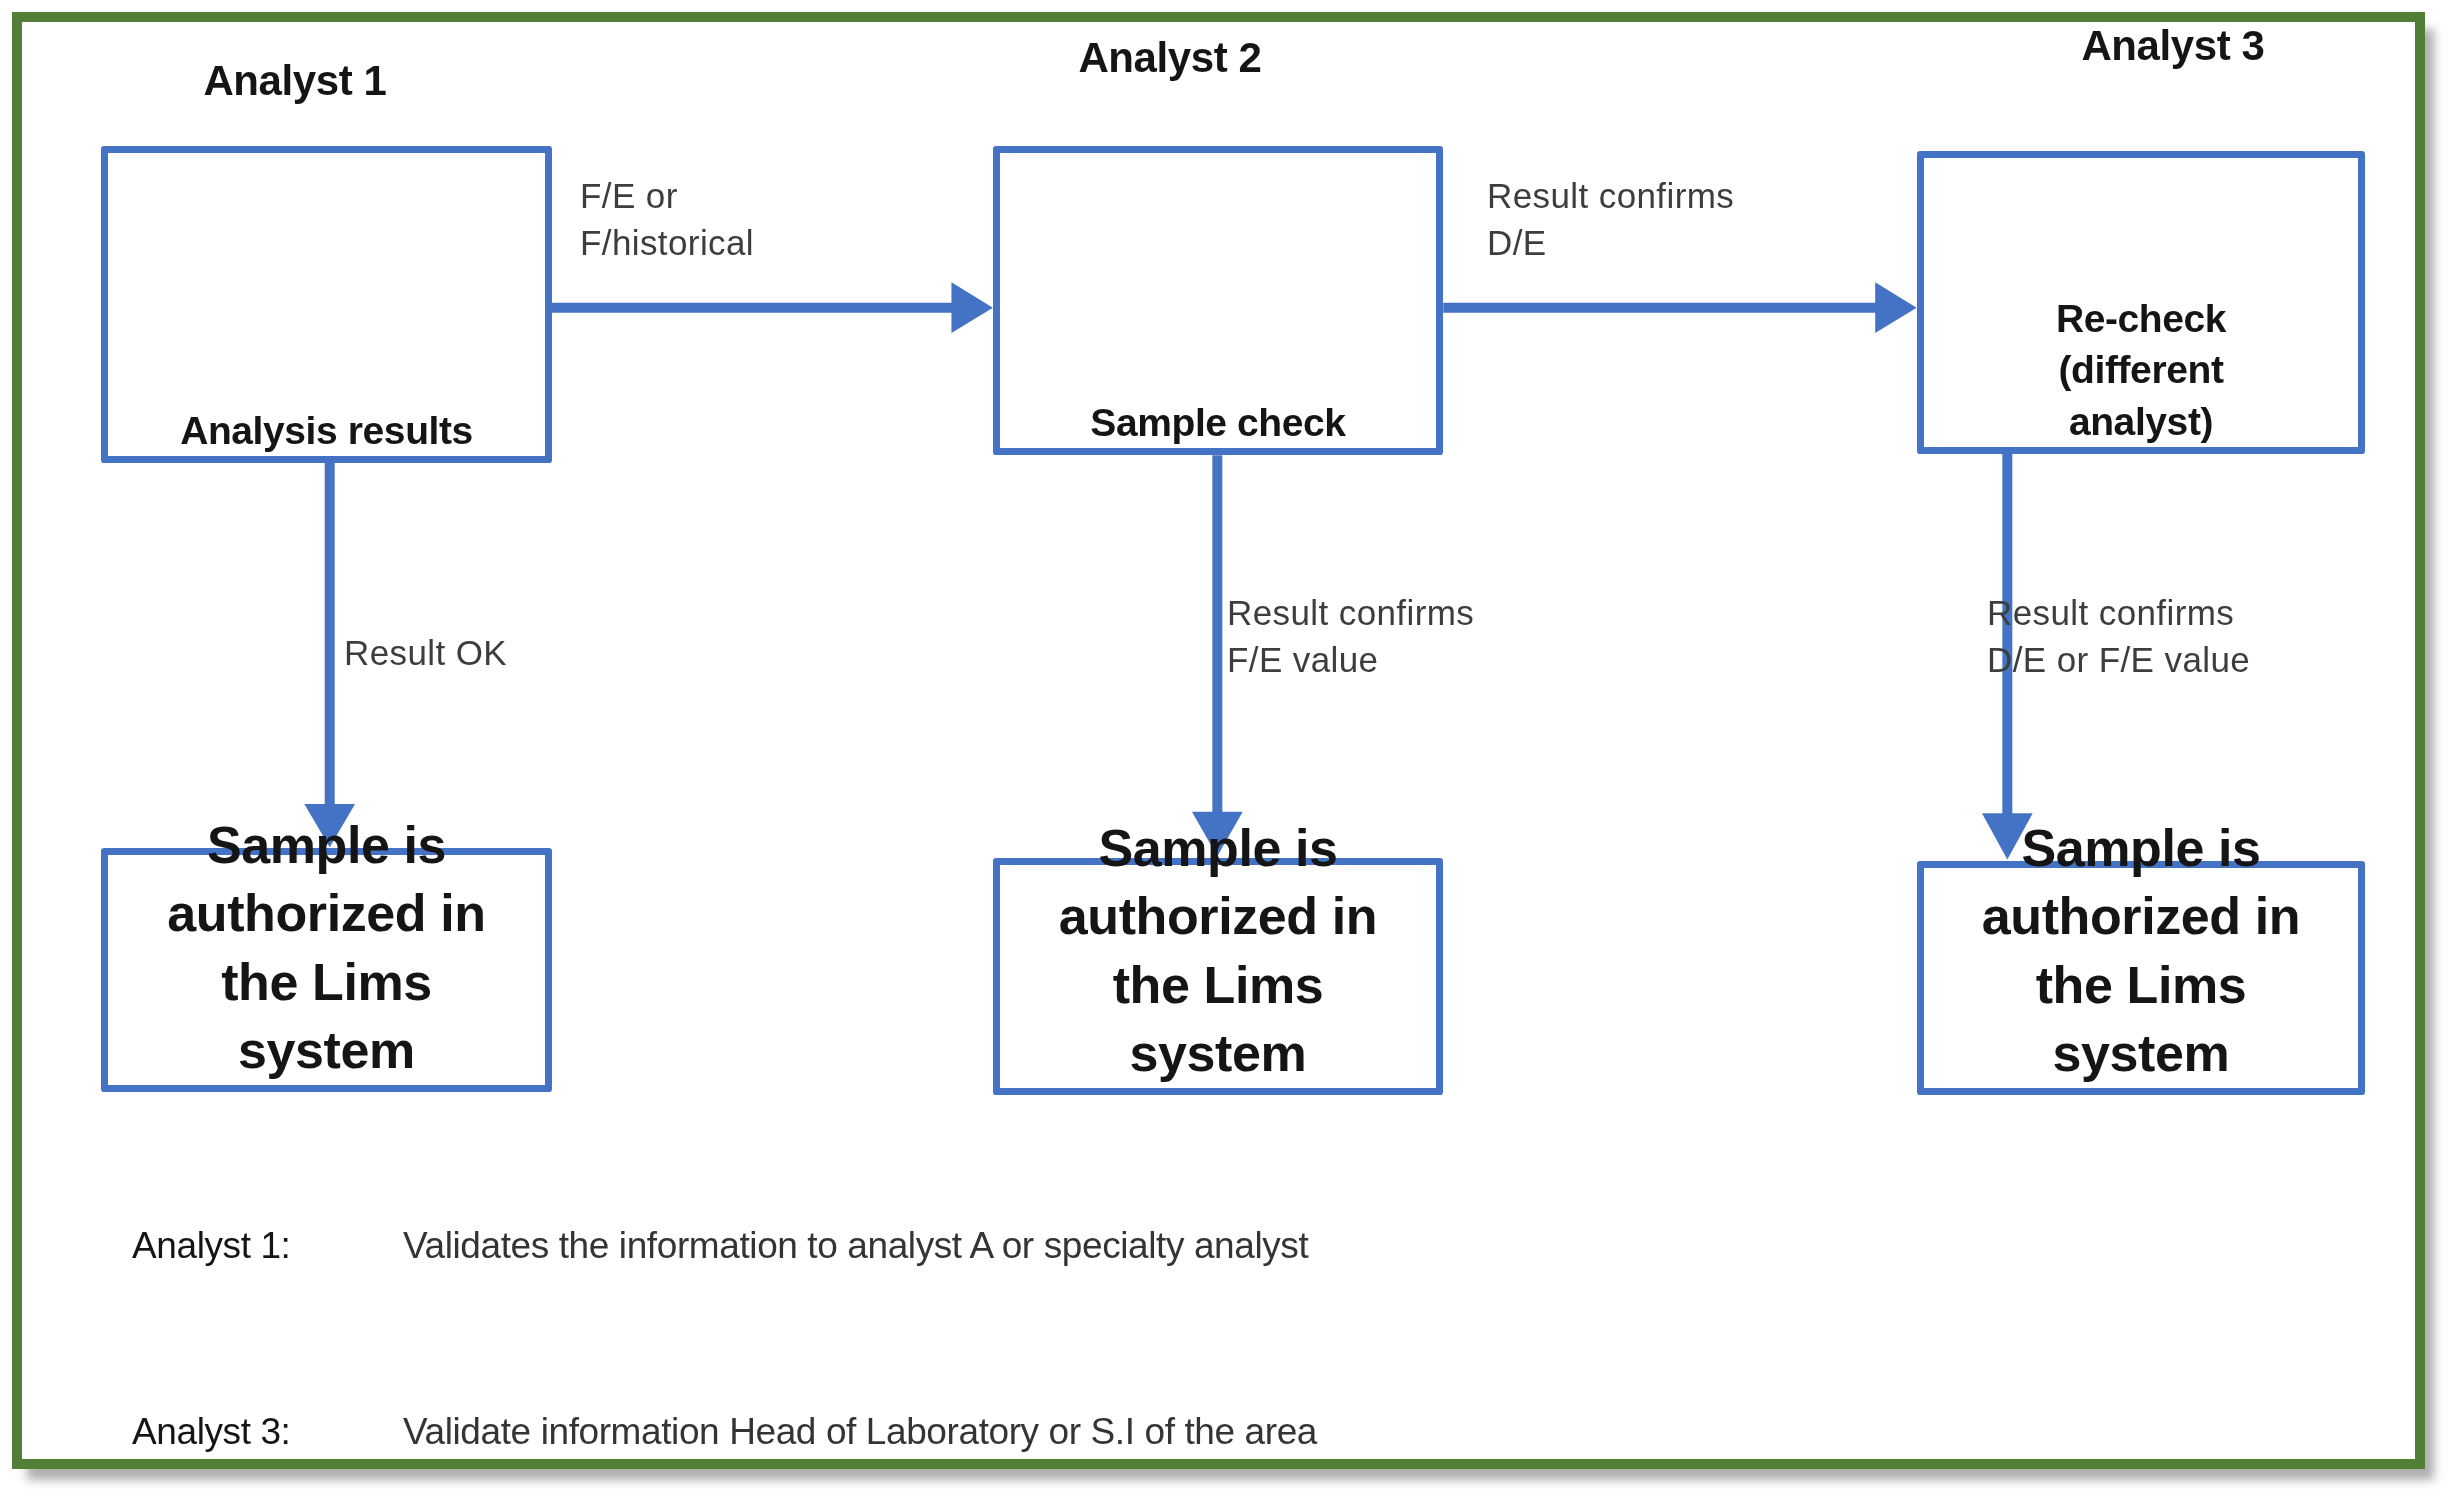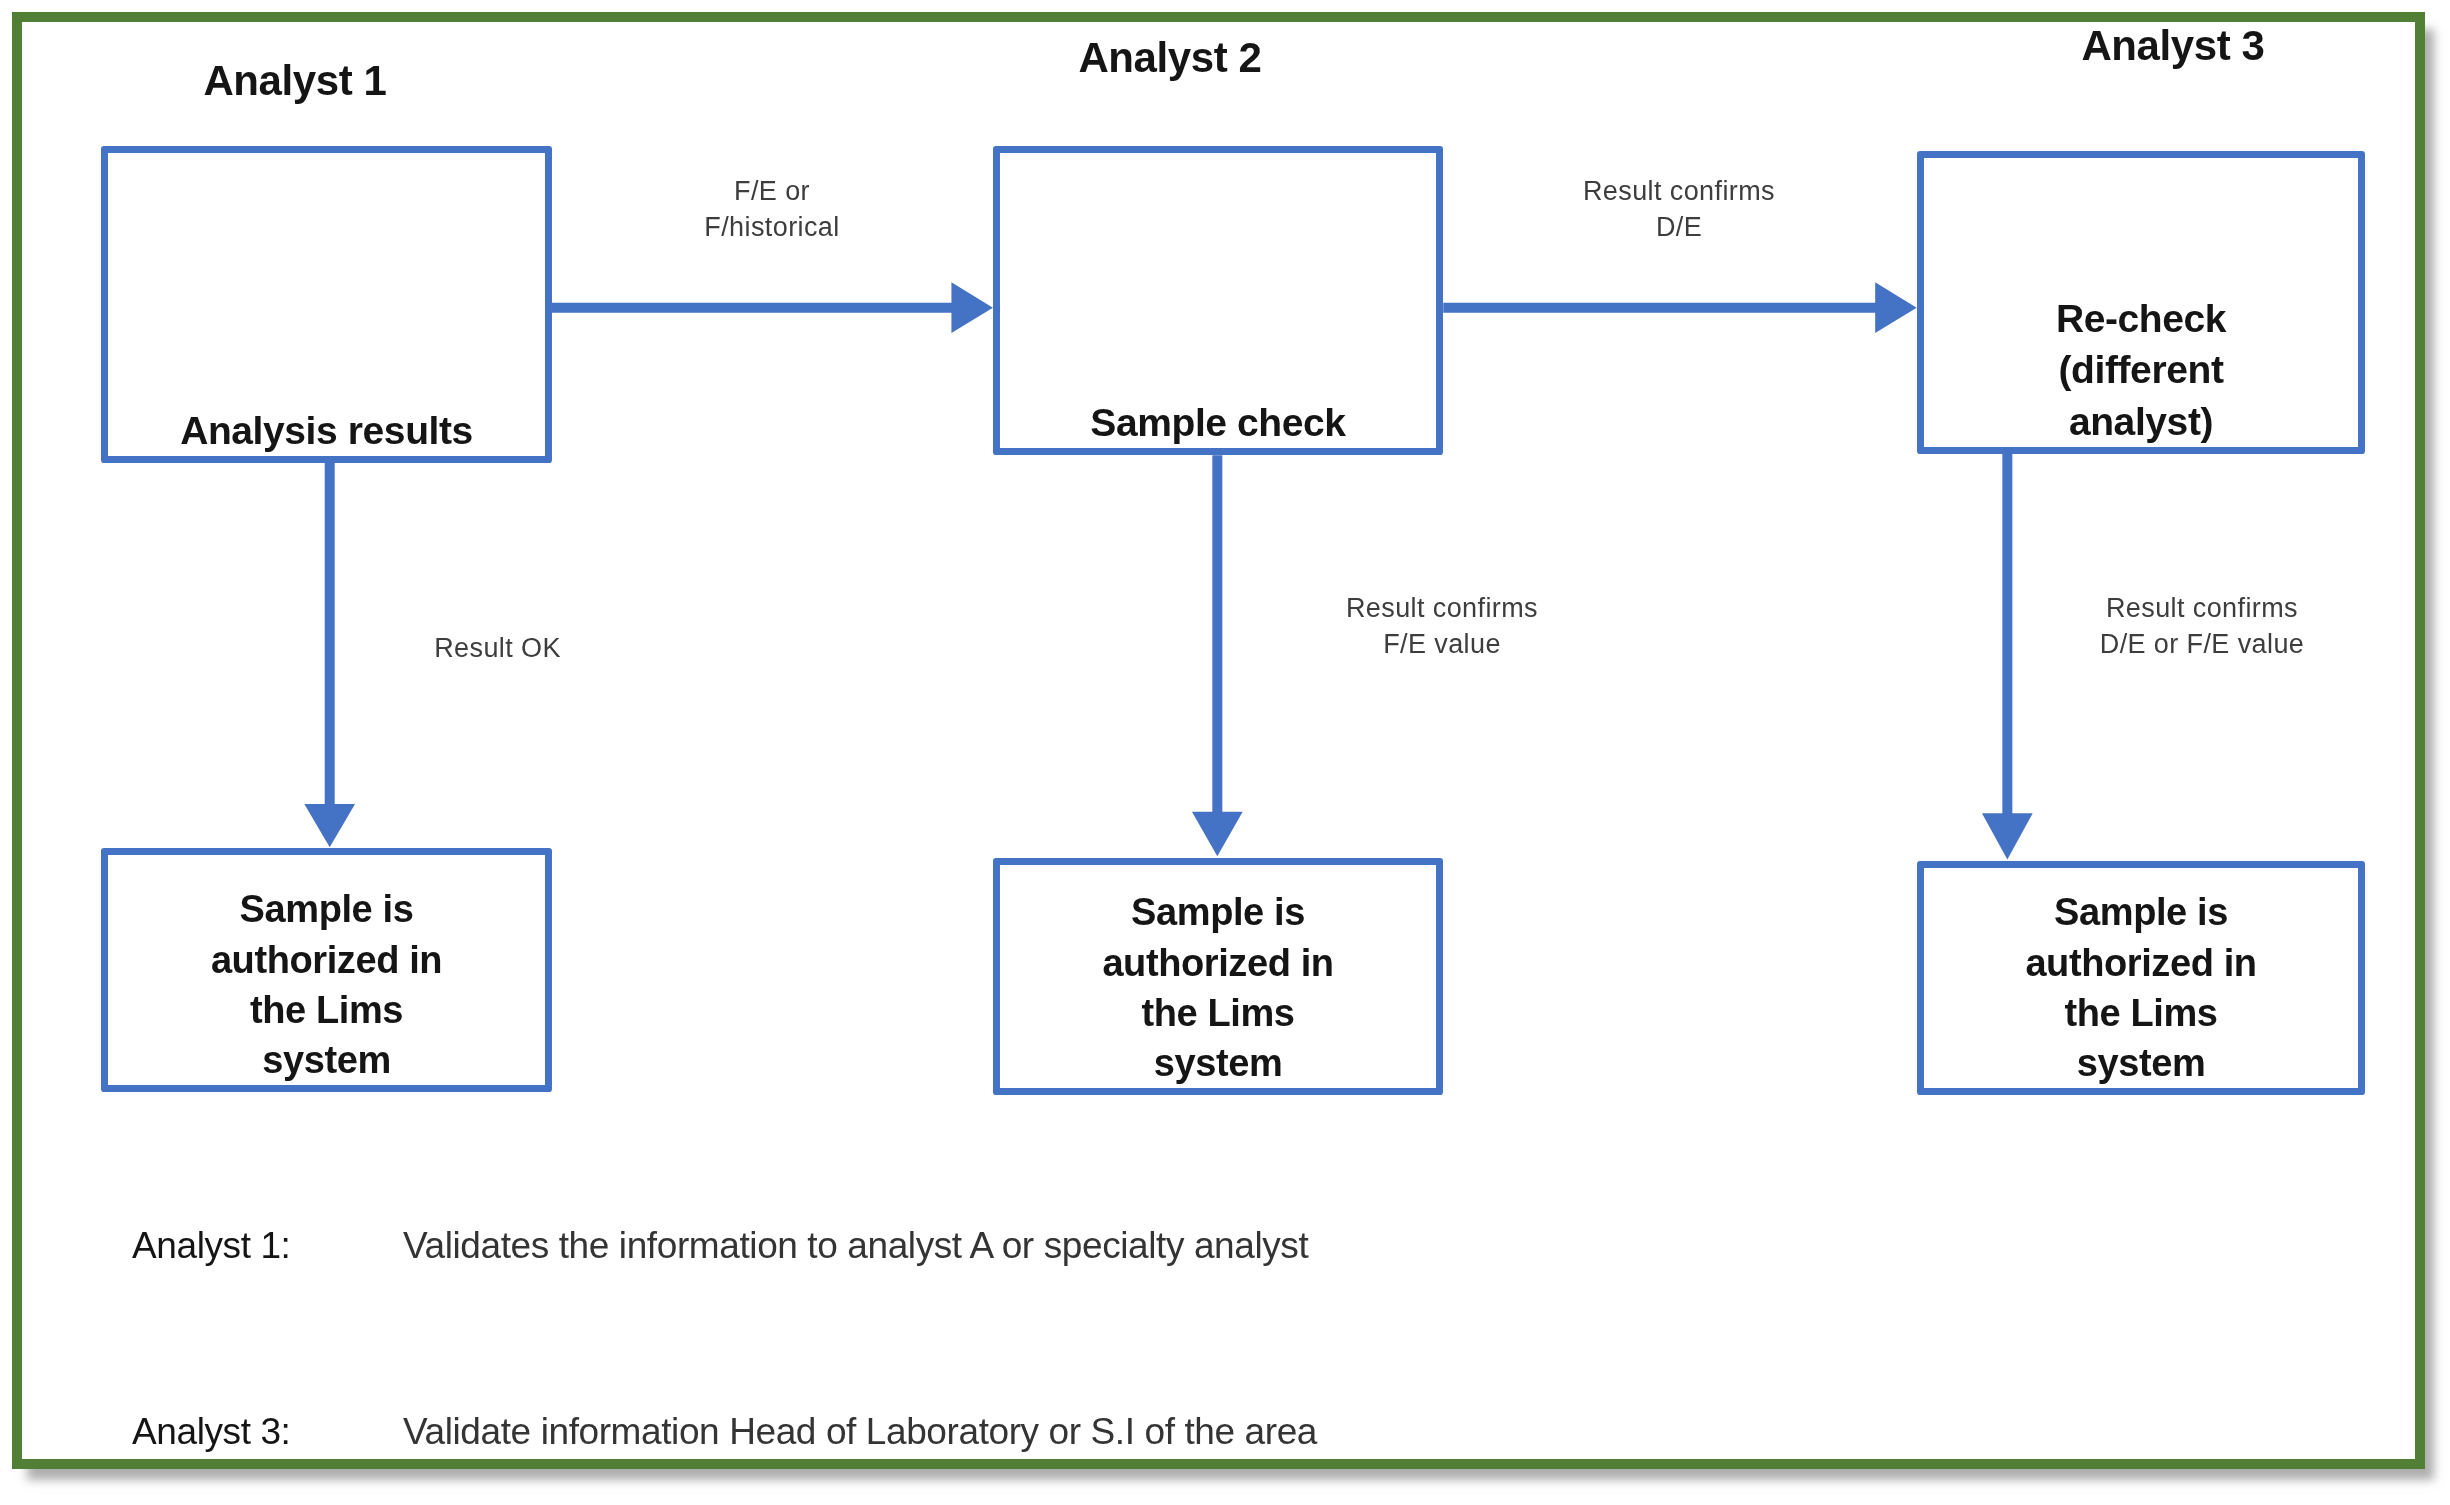--- a/index.html
+++ b/index.html
@@ -32,24 +32,24 @@
     position:absolute;
     border:7.7px solid var(--box-blue,#4472c4);
     border-radius:3.1px;background:#ffffff;
     display:flex;align-items:flex-end;justify-content:center;
   }
   .box-label{
     font-size:39px;font-weight:700;color:var(--text-dark,#151515);
     text-align:center;line-height:1.32;white-space:pre-line;
     letter-spacing:-0.4px;
   }
-  .bottom .box-label{font-size:38px;}
+  .bottom .box-label{font-size:52px;}
   .arrow-label{
-    position:absolute;text-align:center;
-    font-size:27px;color:var(--label-gray,#3d3d3d);
+    position:absolute;text-align:left;
+    font-size:35px;color:var(--label-gray,#3d3d3d);
     line-height:1.34;white-space:pre-line;letter-spacing:0.4px;
   }
   .arrows{position:absolute;inset:0;pointer-events:none;}
   .arrow line{stroke:var(--box-blue,#4472c4);stroke-width:13;}
   .arrow polygon{fill:var(--box-blue,#4472c4);}
   .legend-row{position:absolute;left:132px;white-space:nowrap;}
   .legend-label{
     display:inline-block;width:271px;
     font-size:37px;font-weight:400;color:var(--text-dark,#151515);
     letter-spacing:-0.4px;

